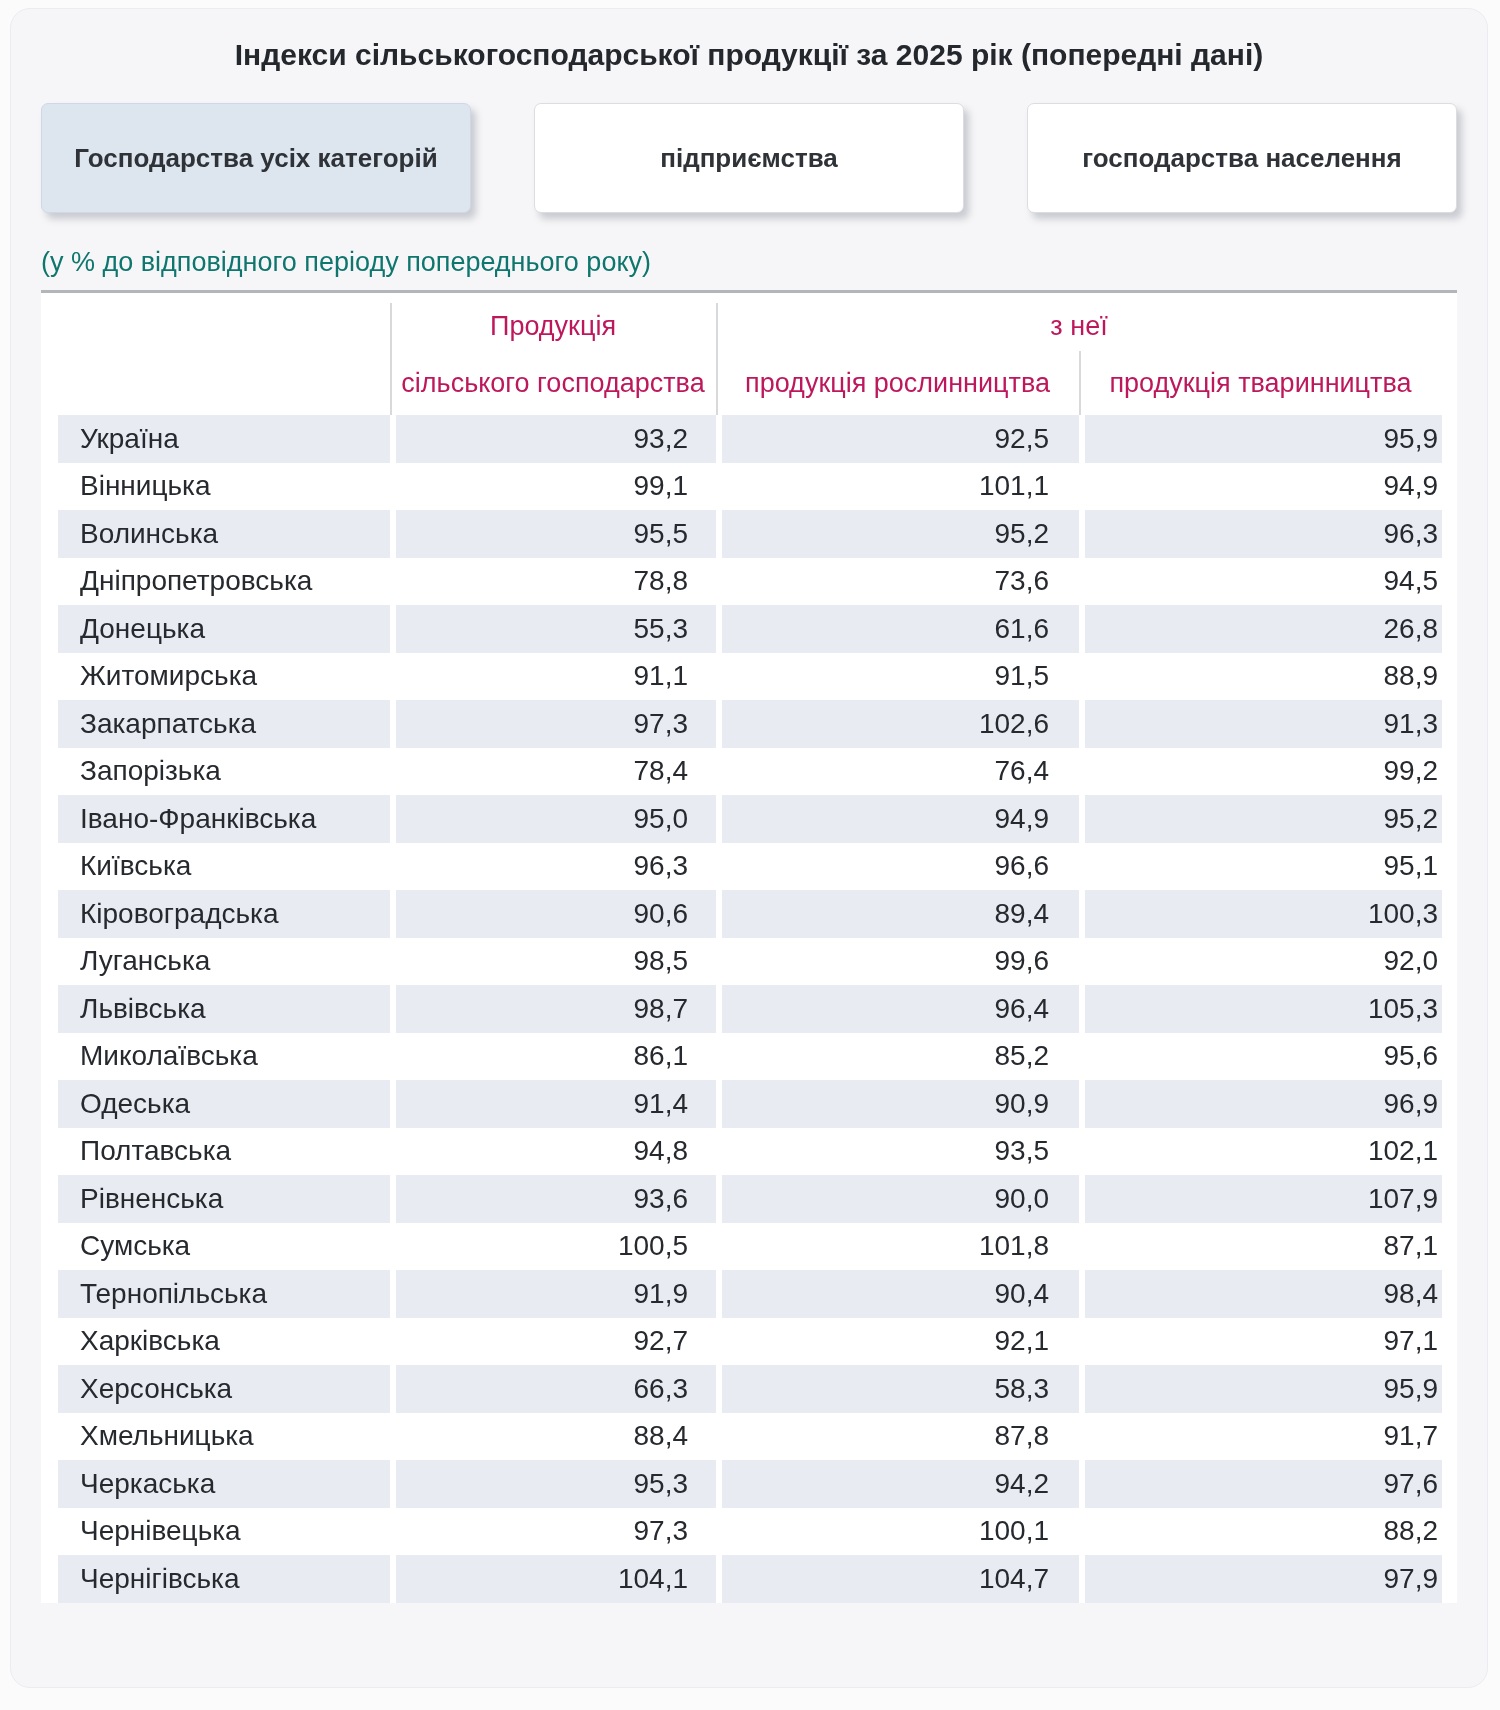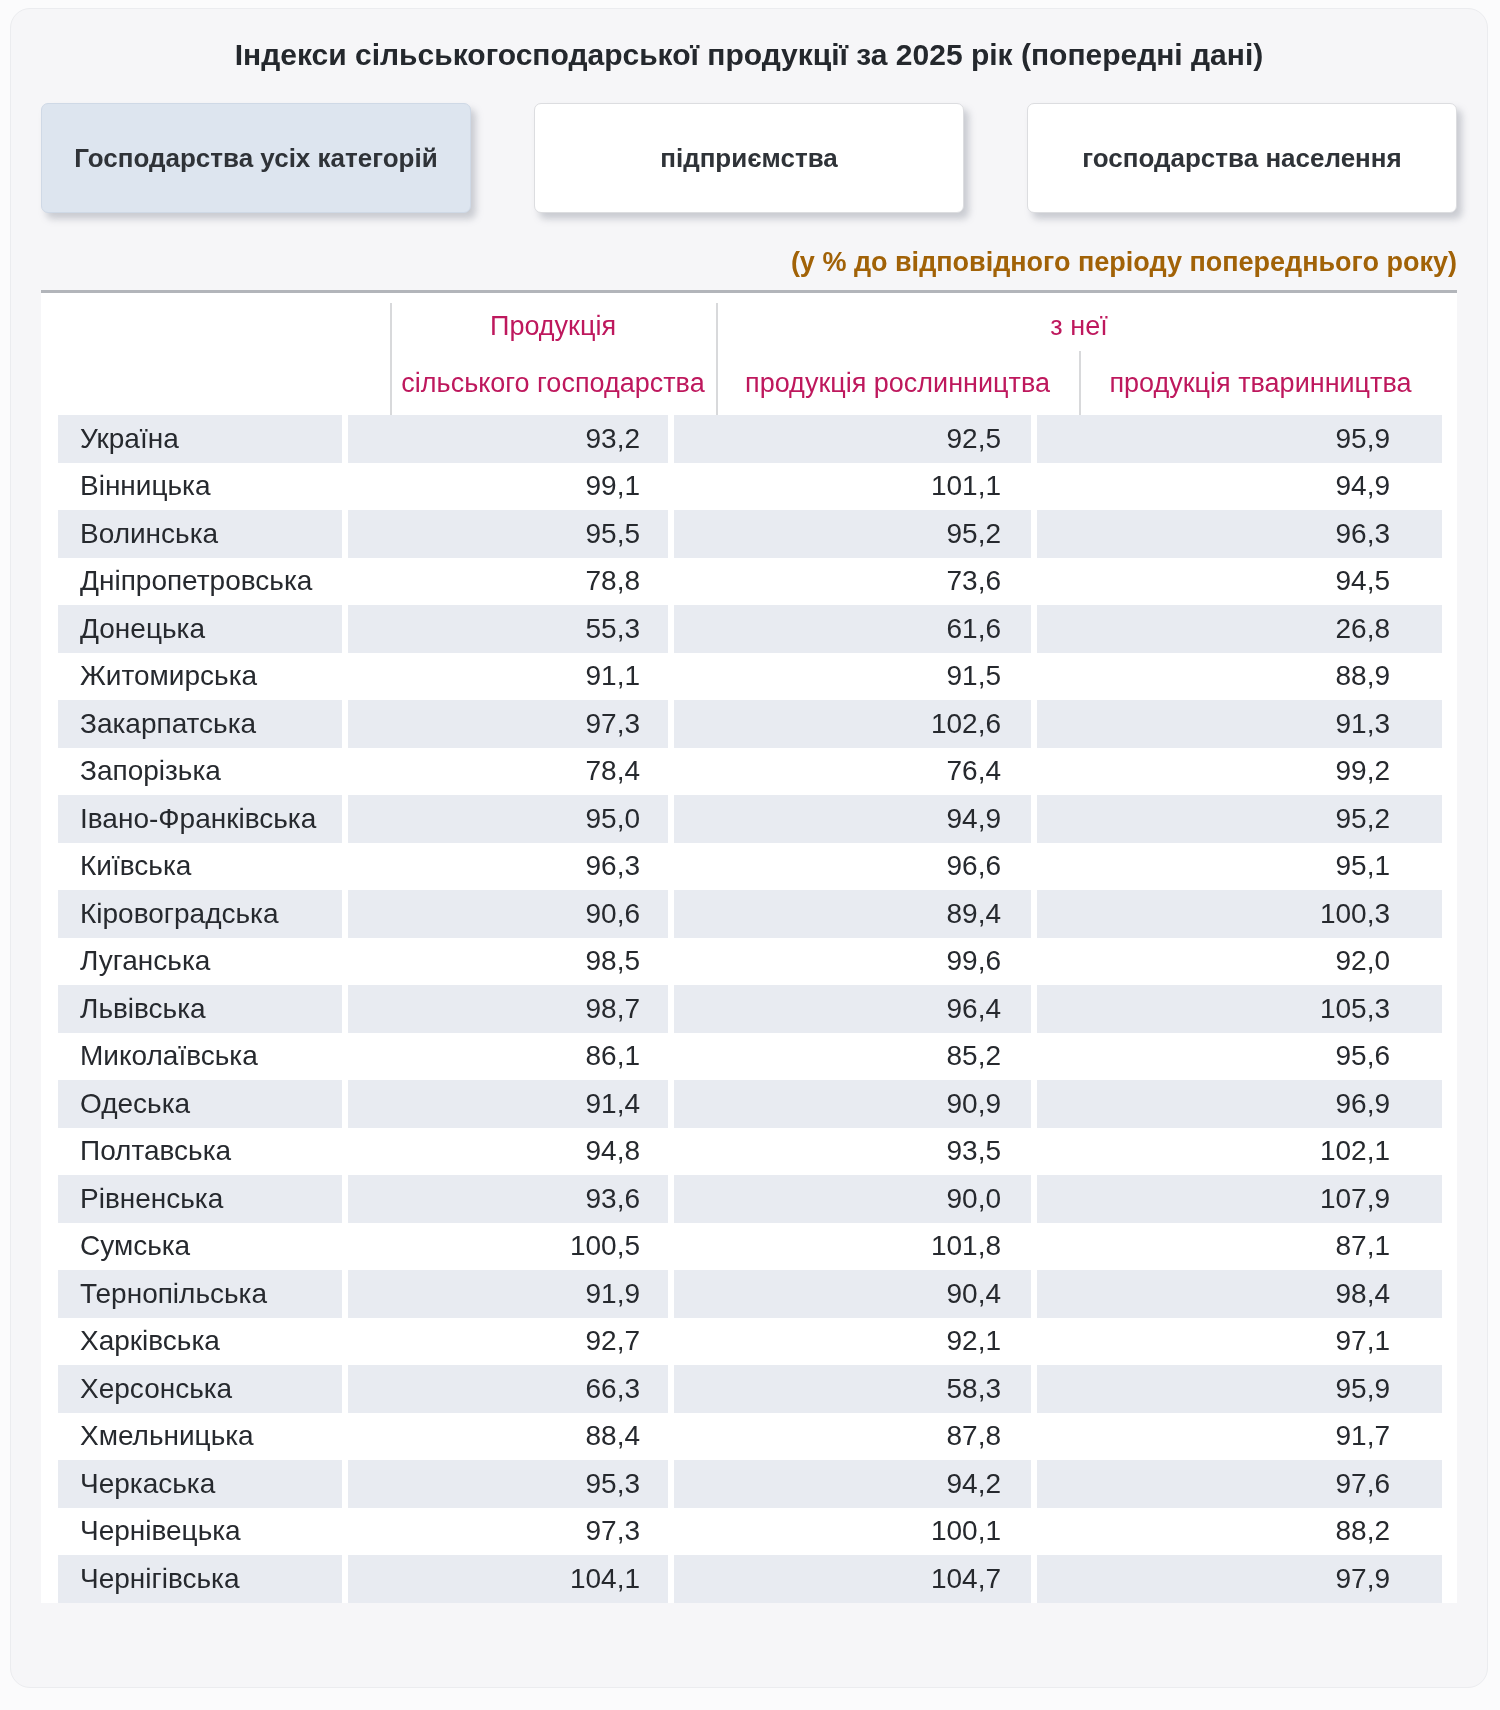--- a/index.html
+++ b/index.html
@@ -22,43 +22,43 @@
   .tabs{display:flex;gap:63px;margin-top:30px;height:110px;}
   .tab{
     flex:1;display:flex;align-items:center;justify-content:center;
     font-size:26px;font-weight:600;color:#2f3338;
     border-radius:7px;box-sizing:border-box;cursor:pointer;
     box-shadow:5px 6px 7px rgba(128,134,146,0.38);
   }
   .tab.selected{background:#dde5ef;border:1px solid #cfd9e6;}
   .tab.plain{background:#ffffff;border:1px solid #dcdde0;}
   .unit-note{
-    margin-top:34px;text-align:right;
-    font-size:27px;color:#a16207;line-height:1.15;font-weight:bold;
+    margin-top:34px;text-align:left;
+    font-size:27px;color:#0f766e;line-height:1.15;
   }
   .rule{margin-top:12px;height:3px;background:#b2b5ba;}
   .table-area{background:#ffffff;padding:0 17px;}
   .thead{position:relative;height:122px;width:1384px;background:#ffffff;}
   .vsep{position:absolute;top:10px;bottom:0;width:2px;background:#d8d9db;}
   .vsep.s1{left:332px;}
   .vsep.s2{left:658px;}
   .vsep.s3{left:1021px;top:58px;}
   .hcell{position:absolute;display:flex;align-items:center;justify-content:center;
     font-size:27px;color:#be185d;}
   .h-prod{left:332px;width:326px;top:8px;height:50px;}
   .h-group{left:658px;width:726px;top:8px;height:50px;}
   .h-prod2{left:332px;width:326px;top:58px;height:64px;}
   .h-crop{left:658px;width:363px;top:58px;height:64px;}
   .h-live{left:1021px;width:363px;top:58px;height:64px;}
   .tbody{width:1384px;}
   .row{display:flex;height:47.5px;align-items:center;font-size:28px;color:#26292e;background:#ffffff;}
   .row.stripe{background:#e8ebf1;}
   .c{box-sizing:border-box;height:100%;display:flex;align-items:center;}
   .c + .c{border-left:6px solid #ffffff;}
-  .c1{width:284px;padding-left:22px;}
+  .c1{width:332px;padding-left:22px;}
   .c2{width:326px;justify-content:flex-end;padding-right:28px;}
   .c3{width:363px;justify-content:flex-end;padding-right:30px;}
   .c4{width:363px;justify-content:flex-end;padding-right:4px;text-align:right;}
 </style>
 </head>
 <body>
 
 <div class="card">
   <div class="card-inner">
 

